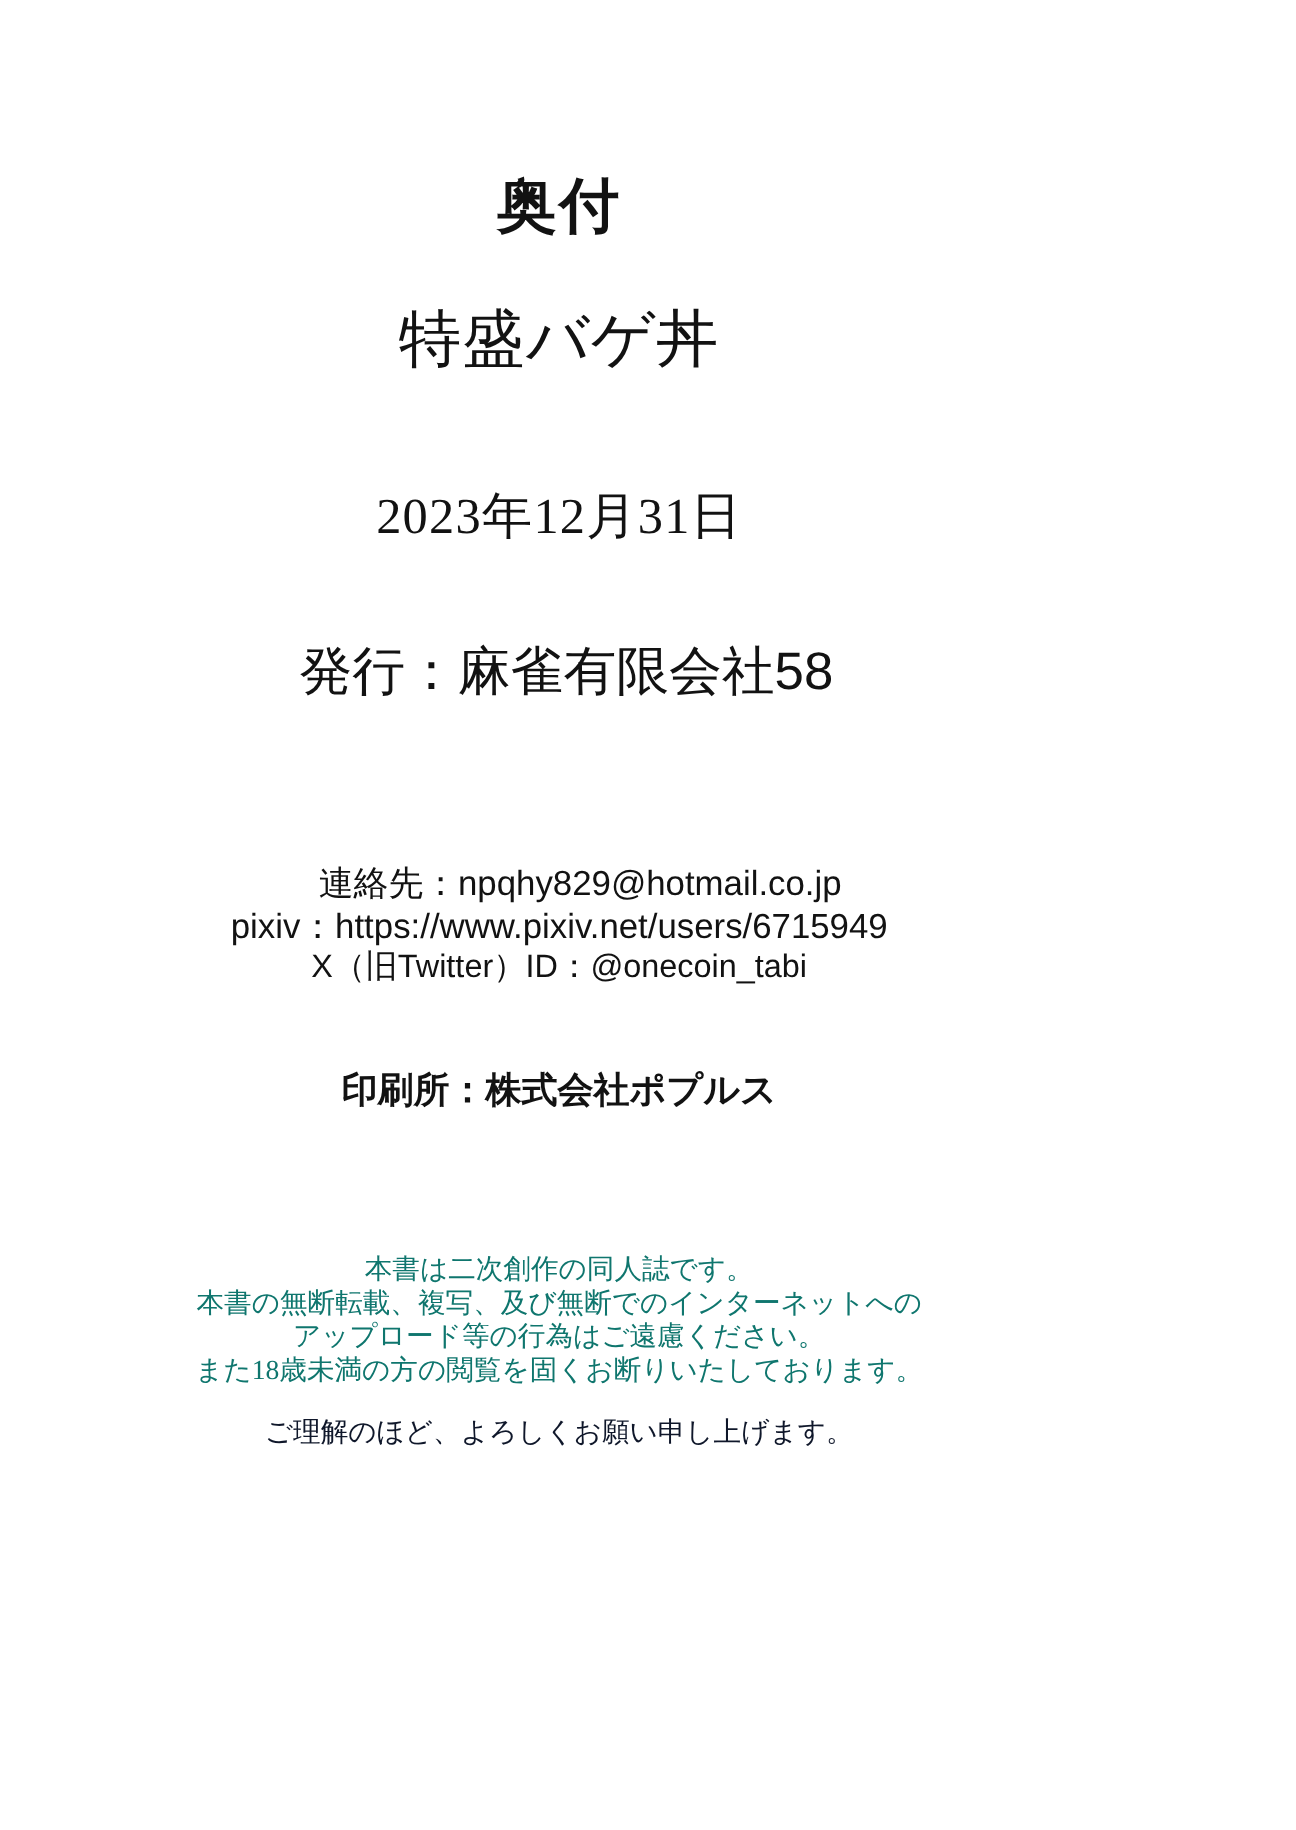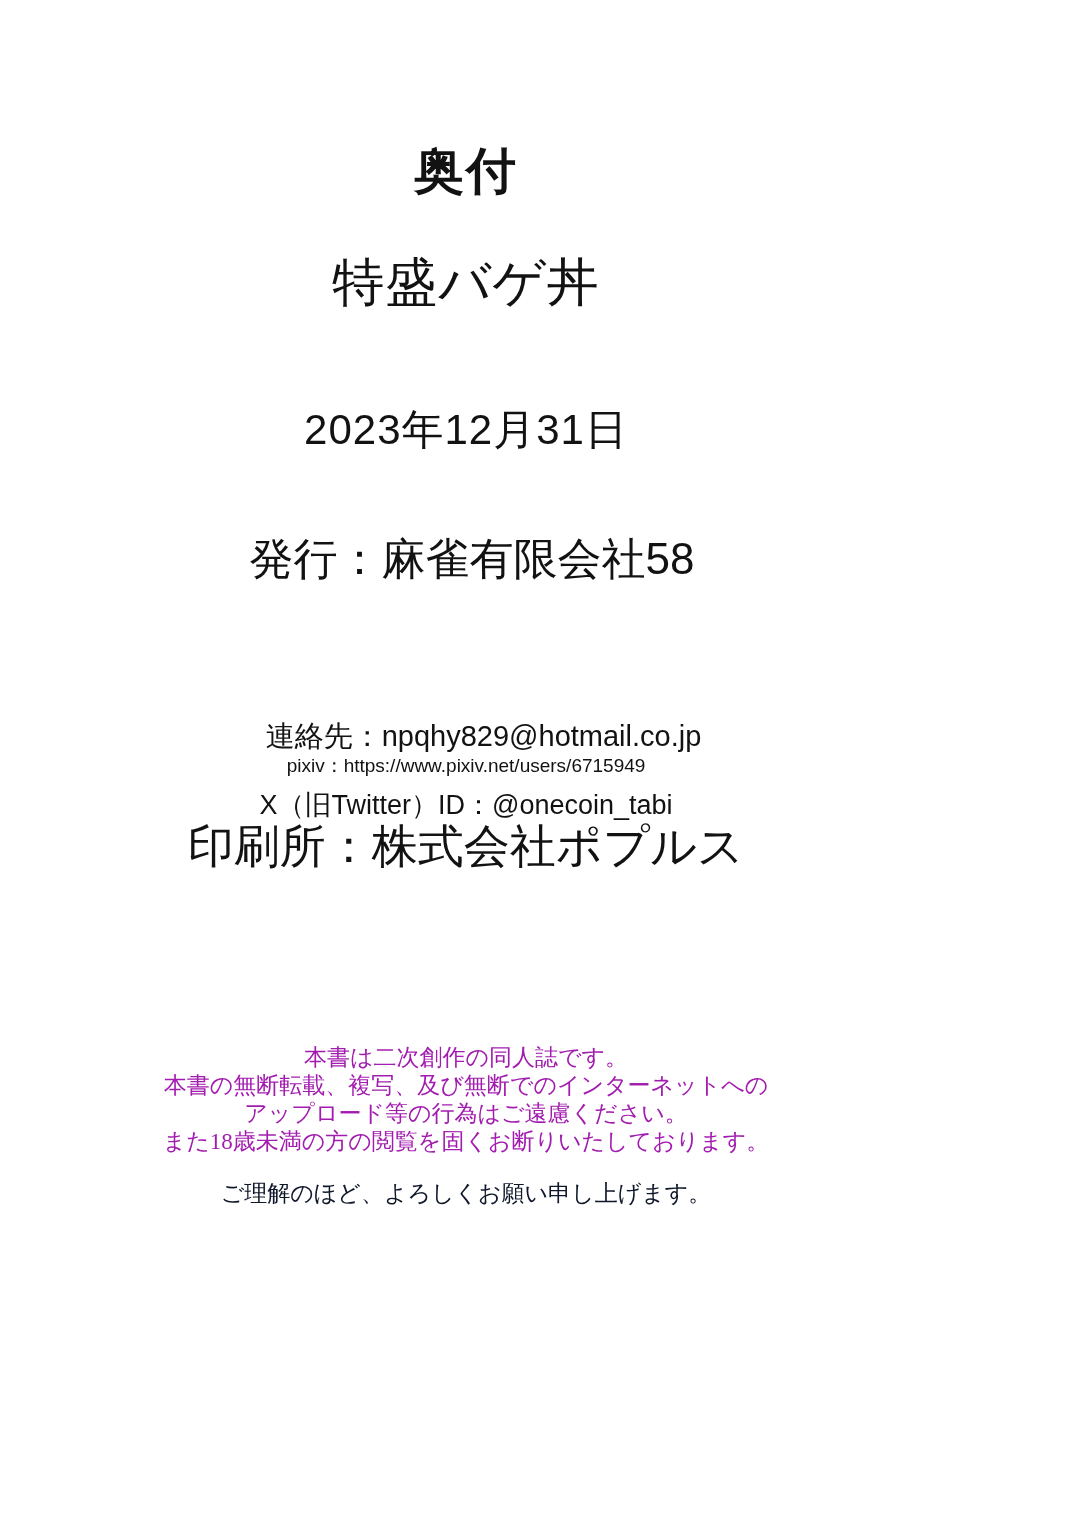--- a/index.html
+++ b/index.html
@@ -42,58 +42,59 @@
     top: 248px;
     font-size: 52px;
     font-weight: 500;
     letter-spacing: 1px;
   }
   .publish-date {
     top: 402px;
     font-size: 42px;
     font-weight: 400;
     letter-spacing: 1px;
+    font-family: Liberation Serif, serif;
   }
   .publisher-line {
     top: 530px;
     font-size: 44px;
     font-weight: 400;
     padding-left: 12px;
   }
   .contact-email-line {
     top: 717px;
     font-size: 29px;
     font-weight: 400;
     margin-left: 35px;
   }
   .contact-pixiv-line {
     top: 753px;
-    font-size: 19px;
+    font-size: 29px;
     font-weight: 400;
   }
   .contact-x-line {
     top: 787px;
     font-size: 27px;
     font-weight: 400;
   }
   .printer-line {
-    top: 816px;
-    font-size: 46px;
-    font-weight: 400;
+    top: 888px;
+    font-size: 30px;
+    font-weight: 700;
   }
   .notice-block {
     position: absolute;
     left: 0;
     right: 0;
     top: 1044px;
     text-align: center;
     font-size: 23px;
     line-height: 28px;
     letter-spacing: 0px;
-    color: #a21caf;
+    color: #0f766e;
   }
   .notice-block .notice-line {
     white-space: nowrap;
   }
   .notice-closing {
     top: 1178px;
     font-size: 23px;
     color: #0f172a;
   }
 </style>

